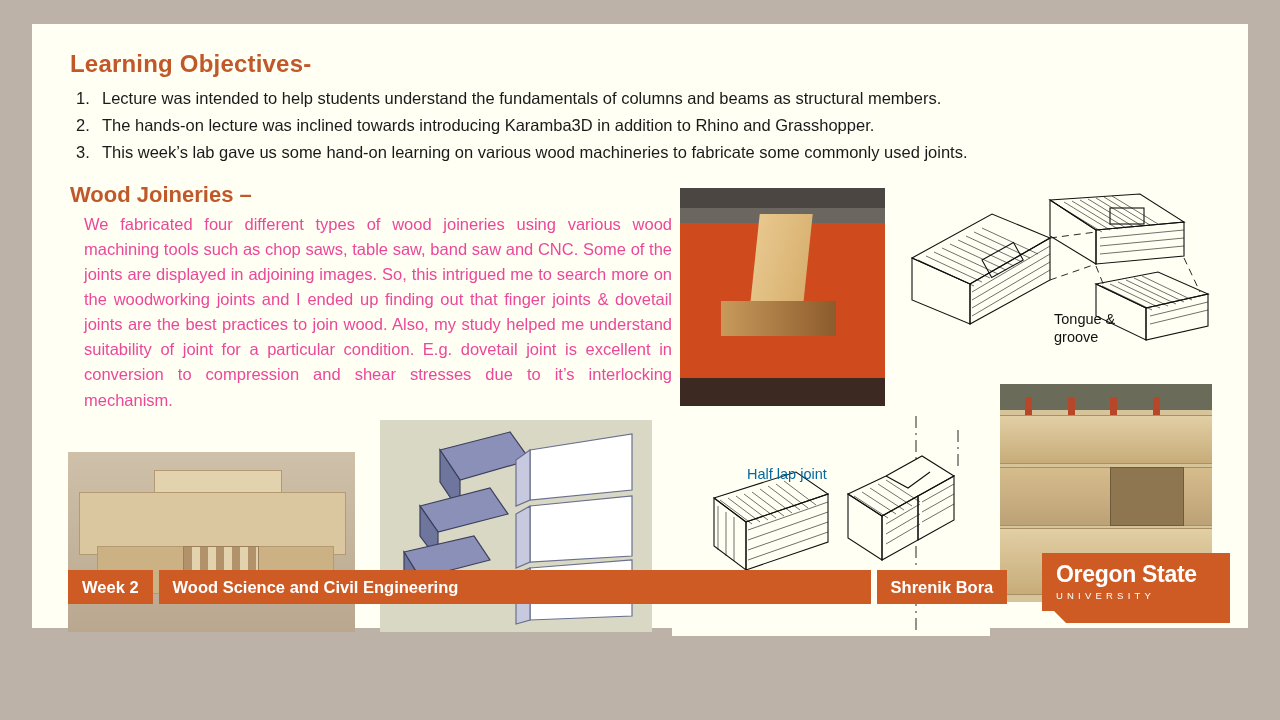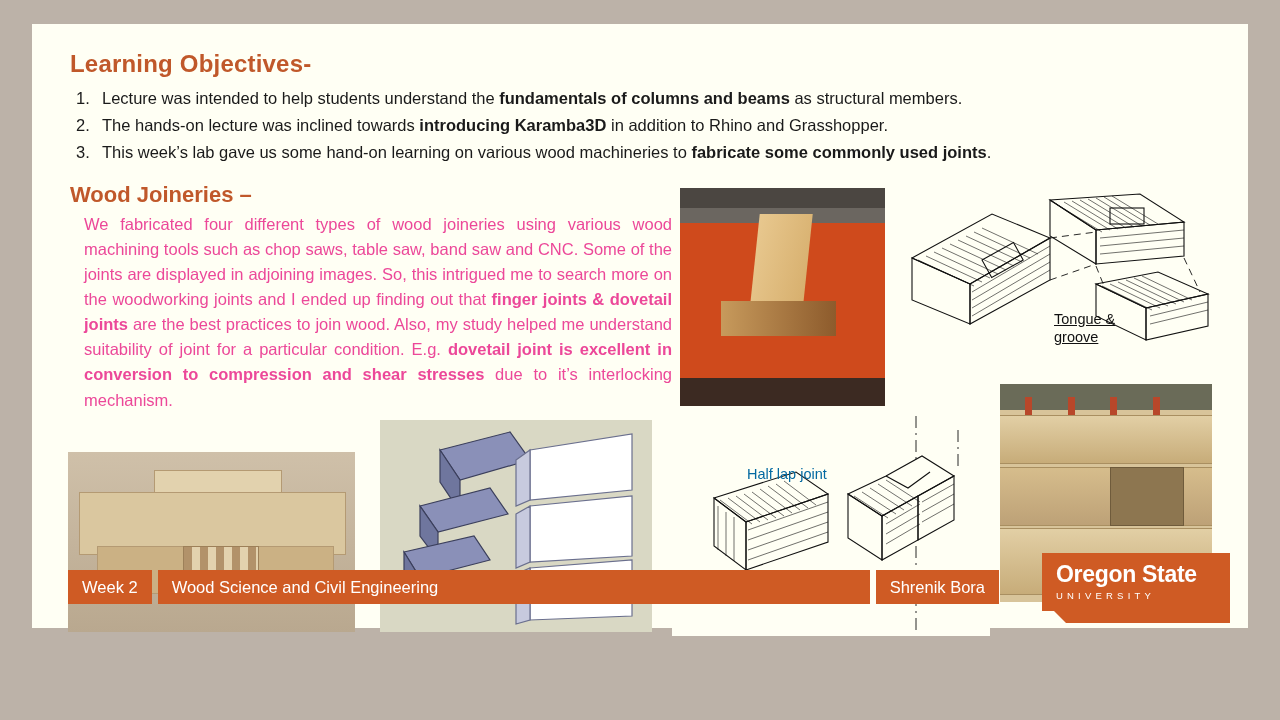--- a/index.html
+++ b/index.html
@@ -47,21 +47,21 @@
     margin-bottom: 2px;
   }
   .lo-num {
     width: 34px;
     flex: 0 0 34px;
     text-align: left;
     padding-left: 8px;
     box-sizing: border-box;
   }
   .lo-text { flex: 1; }
-  b, strong { font-weight: bold; }
+  b, strong { font-weight: normal; }
 
   
   .wj-title {
     position: absolute;
     left: 38px;
     top: 158px;
     font-size: 22px;
     font-weight: bold;
     color: #c0582a;
   }
@@ -123,21 +123,21 @@
   
   .fig-dovetail {
     left: 348px; top: 396px; width: 272px; height: 212px;
     background: #d9d8c4;
   }
 
   
   .fig-tongue { left: 868px; top: 164px; width: 318px; height: 182px; background: #fffff4; }
   .cap-tongue {
     position: absolute; left: 1022px; top: 286px; width: 96px;
-    font-size: 14.5px; color: #111; line-height: 1.25; text-decoration: underline;
+    font-size: 14.5px; color: #111; line-height: 1.25;
   }
 
   
   .fig-halflap { left: 640px; top: 386px; width: 318px; height: 226px; background: #fffff4; }
   .cap-halflap {
     position: absolute; left: 715px; top: 442px; font-size: 14.5px; color: #0369a1;
   }
 
   
   .photo-timber {
@@ -156,21 +156,21 @@
     position: absolute; left: 52%; top: 38%; width: 34%; height: 26%;
     background: #8d7650; border: 1px solid #6f5b3b;
   }
   .photo-timber .clamp {
     position: absolute; top: 6%; width: 7px; height: 9%; background: #b8472a;
   }
 
   
   .footer { position: absolute; left: 36px; bottom: 24px; height: 34px; display: flex; gap: 6px; }
   .fbox {
-    background: #cf5b24; color: #fff; font-weight: normal; font-size: 16.5px;
+    background: #cf5b24; color: #fff; font-weight: bold; font-size: 16.5px;
     display: flex; align-items: center; padding: 0 14px; height: 34px;
     box-sizing: border-box; white-space: nowrap;
   }
   .fbox.wide { width: 712px; }
 
   
   .logo {
     position: absolute; right: 18px; bottom: 17px; width: 188px; height: 58px;
     background: #cf5b24; color: #fff; display: flex; flex-direction: column;
     justify-content: center; padding-left: 14px; box-sizing: border-box;

